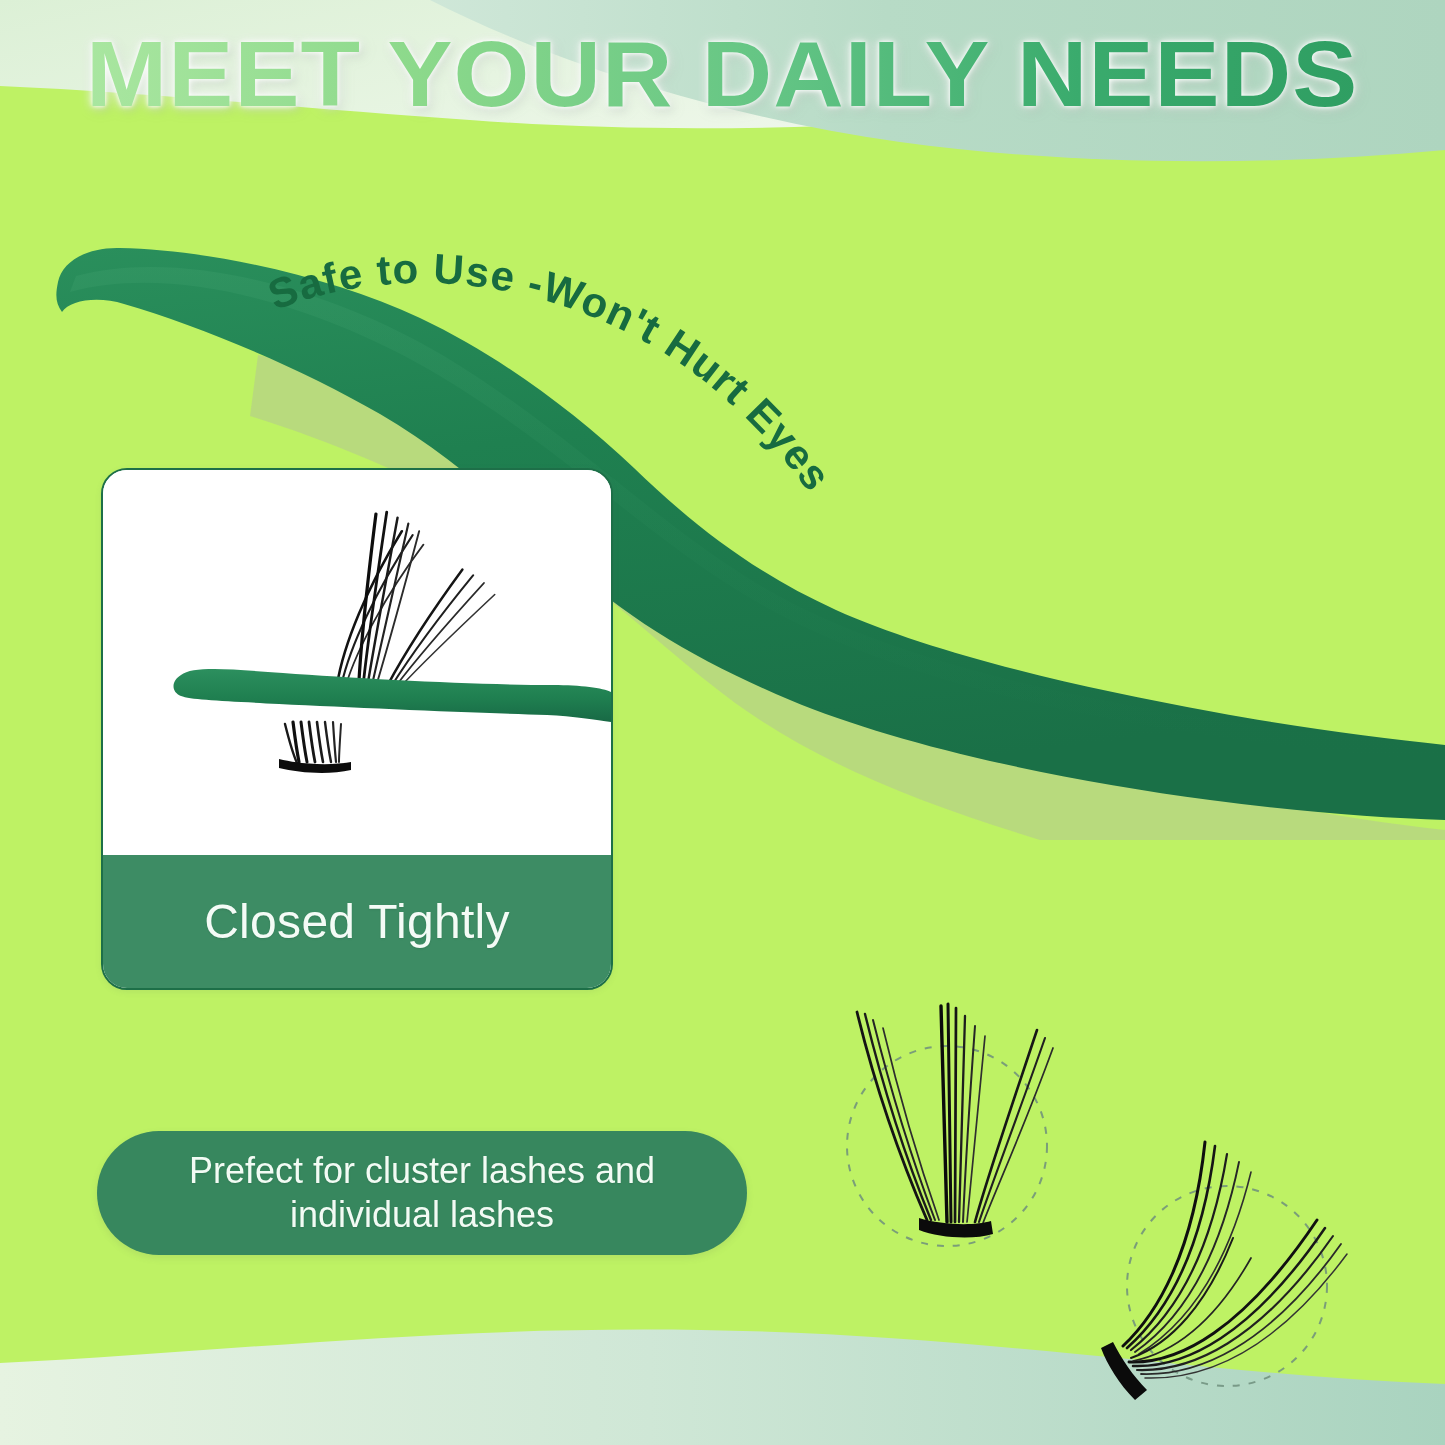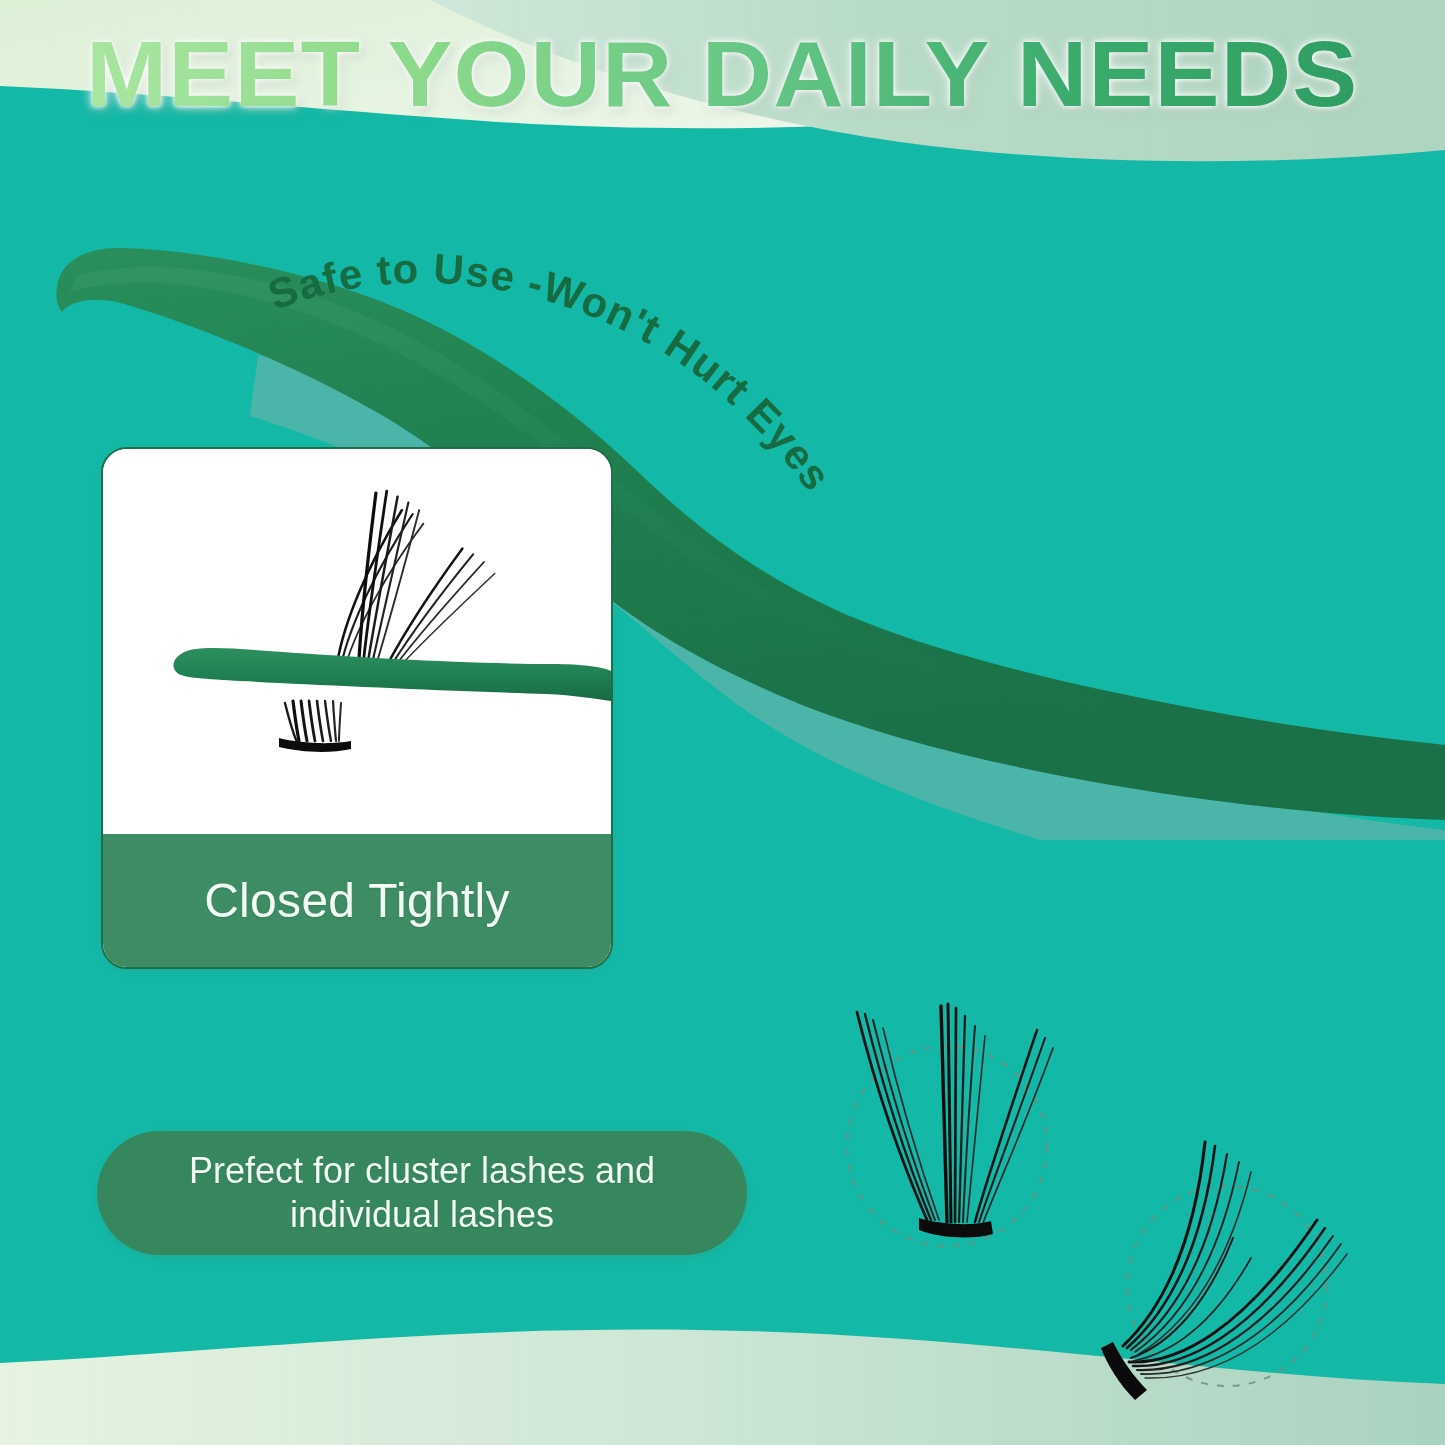--- a/index.html
+++ b/index.html
@@ -5,21 +5,21 @@
   html, body {
     margin: 0;
     padding: 0;
     background: #ffffff;
   }
   #stage {
     position: relative;
     width: 1445px;
     height: 1445px;
     overflow: hidden;
-    background: #14b8a6;
+    background: #bef264;
     font-family: "Liberation Sans", "DejaVu Sans", sans-serif;
   }
 
   
   .bg-layer {
     position: absolute;
     inset: 0;
     width: 1445px;
     height: 1445px;
     pointer-events: none;
@@ -78,21 +78,21 @@
     top: 200px;
     width: 1445px;
     height: 640px;
     z-index: 3;
   }
 
   
   .feature-card {
     position: absolute;
     left: 101px;
-    top: 447px;
+    top: 468px;
     width: 508px;
     height: 518px;
     border: 2px solid #1d6f48;
     border-radius: 26px;
     background: #ffffff;
     overflow: hidden;
     z-index: 8;
     box-shadow: 0 2px 6px rgba(90,110,95,0.10);
   }
   .card-visual {

